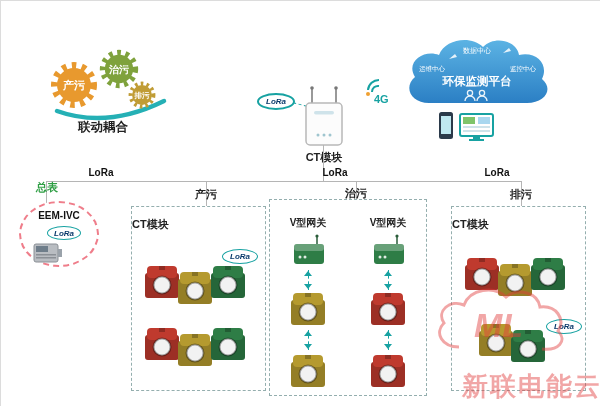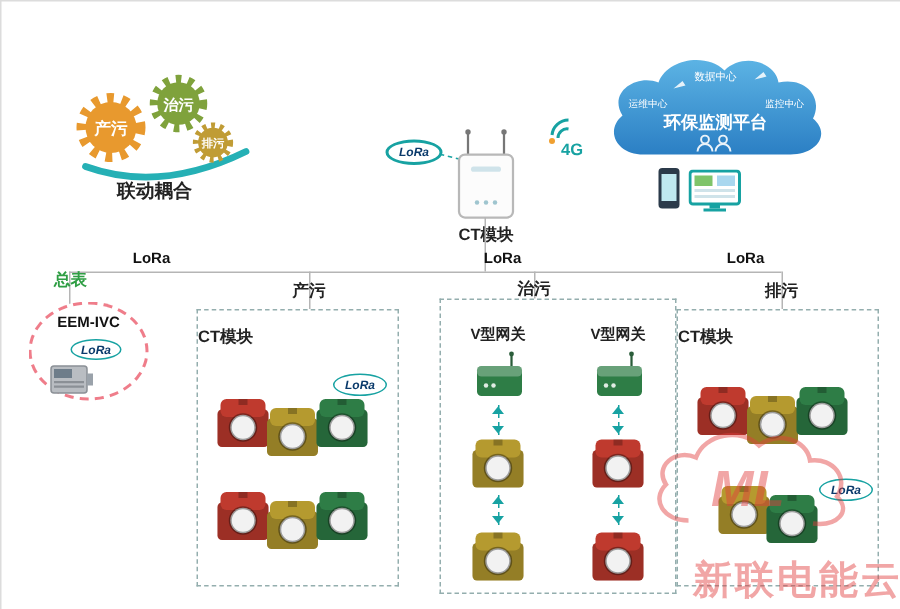--- a/index.html
+++ b/index.html
@@ -160,21 +160,21 @@
         <use href="#sym-ct"></use>
       </svg>
     <svg class="ct" style="left:45px;top:126px;color:#b59a2f" width="36" height="34">
         <use href="#sym-ct"></use>
       </svg>
     <svg class="ct" style="left:78px;top:120px;color:#2e7d46" width="36" height="34">
         <use href="#sym-ct"></use>
       </svg>
   </div>
 
-  <div class="dash-box" style="left:292px;top:198px;width:158px;height:197px">
+  <div class="dash-box" style="left:268px;top:198px;width:158px;height:197px">
     <div class="col-title" style="left:5px;top:16px;width:66px">V型网关</div>
     <div class="col-title" style="left:85px;top:16px;width:66px">V型网关</div>
     <svg class="ct" style="left:22px;top:34px;color:#2e7d46" width="34" height="32">
         <use href="#sym-vgw"></use>
       </svg>
     <svg class="ct" style="left:102px;top:34px;color:#2e7d46" width="34" height="32">
         <use href="#sym-vgw"></use>
       </svg>
     <div class="dash-arrow" style="left:38px;top:70px;height:20px"></div>
     <div class="dash-arrow" style="left:118px;top:70px;height:20px"></div>

